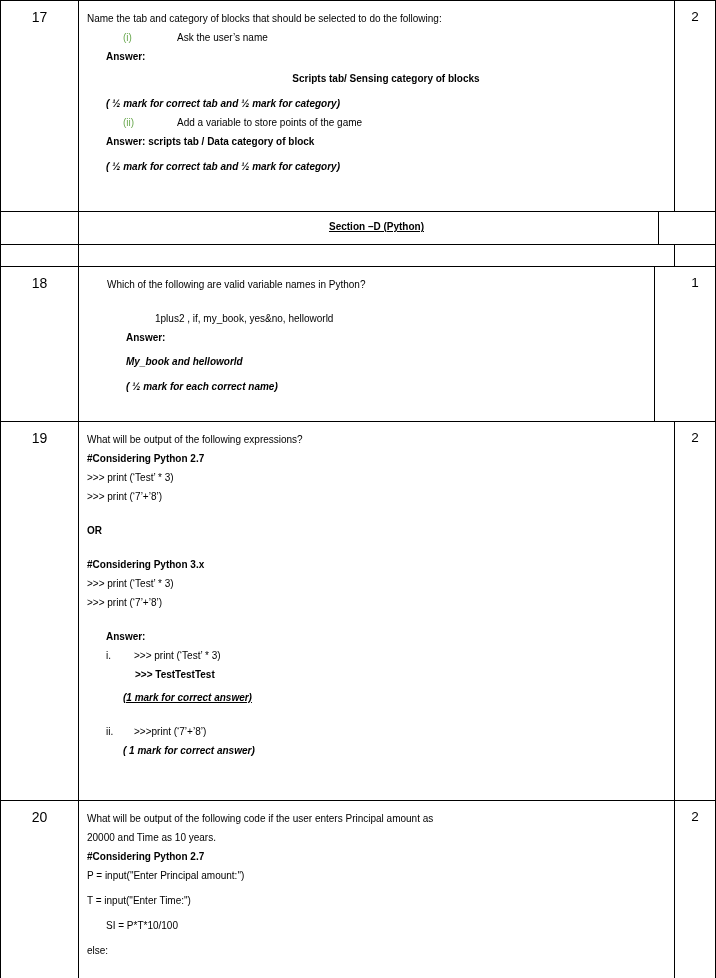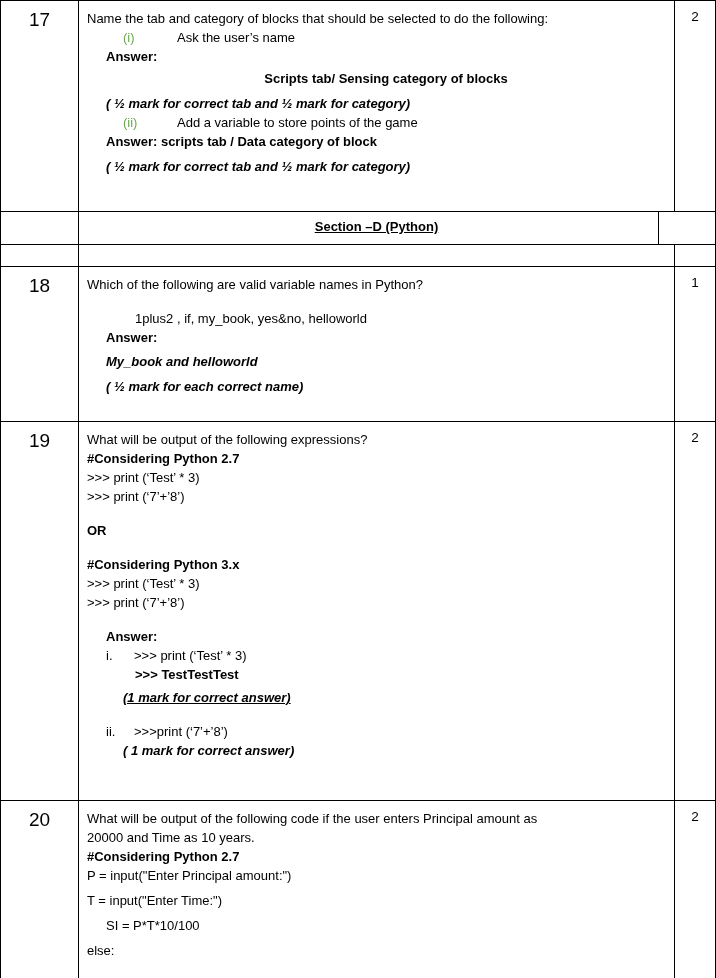--- a/index.html
+++ b/index.html
@@ -11,29 +11,29 @@
   }
   .qtable {
     width: 716px;
     border-top: 1px solid #000;
     border-left: 1px solid #000;
   }
   .qrow { display: flex; border-bottom: 1px solid #000; }
   .qrow:nth-child(1) { min-height: 211px; }
   .qrow:nth-child(2) { min-height: 29px; gap: 16px; }
   .qrow:nth-child(3) { min-height: 22px; }
-  .qrow:nth-child(4) { min-height: 155px; }
+  .qrow:nth-child(4) { min-height: 155px; gap: 20px; }
   .qrow:nth-child(5) { min-height: 379px; }
   .qrow:nth-child(6) { min-height: 183px; }
   .cell { border-right: 1px solid #000; }
-  .num   { width: 78px; text-align: center; padding-top: 8px; font-size: 19px; }
+  .num   { width: 78px; text-align: center; padding-top: 8px; font-size: 14px; }
   .marks { width: 41px; text-align: center; padding-top: 8px; font-size: 13.5px; }
   .content { flex: 1; padding: 8px; min-width: 0; }
   .kind-section .content { padding-top: 5px; }
-  .line { font-size: 13px; line-height: 19px; min-height: 19px; white-space: pre-wrap; }
+  .line { font-size: 10px; line-height: 19px; min-height: 19px; white-space: pre-wrap; }
   .ind1 { margin-left: 19px; }
   .ind2 { margin-left: 36px; }
   .ind3 { margin-left: 48px; }
   .s-bold { font-weight: 700; }
   .s-marks { font-weight: 700; font-style: italic; }
   .s-blank { height: 15px; min-height: 15px; }
   .s-section { font-weight: 700; text-decoration: underline; text-align: center; }
   .marker { display: inline-block; }
   .marker.green { color: var(--green, #6aa84f); width: 54px; }
   .marker.plain { width: 28px; }

